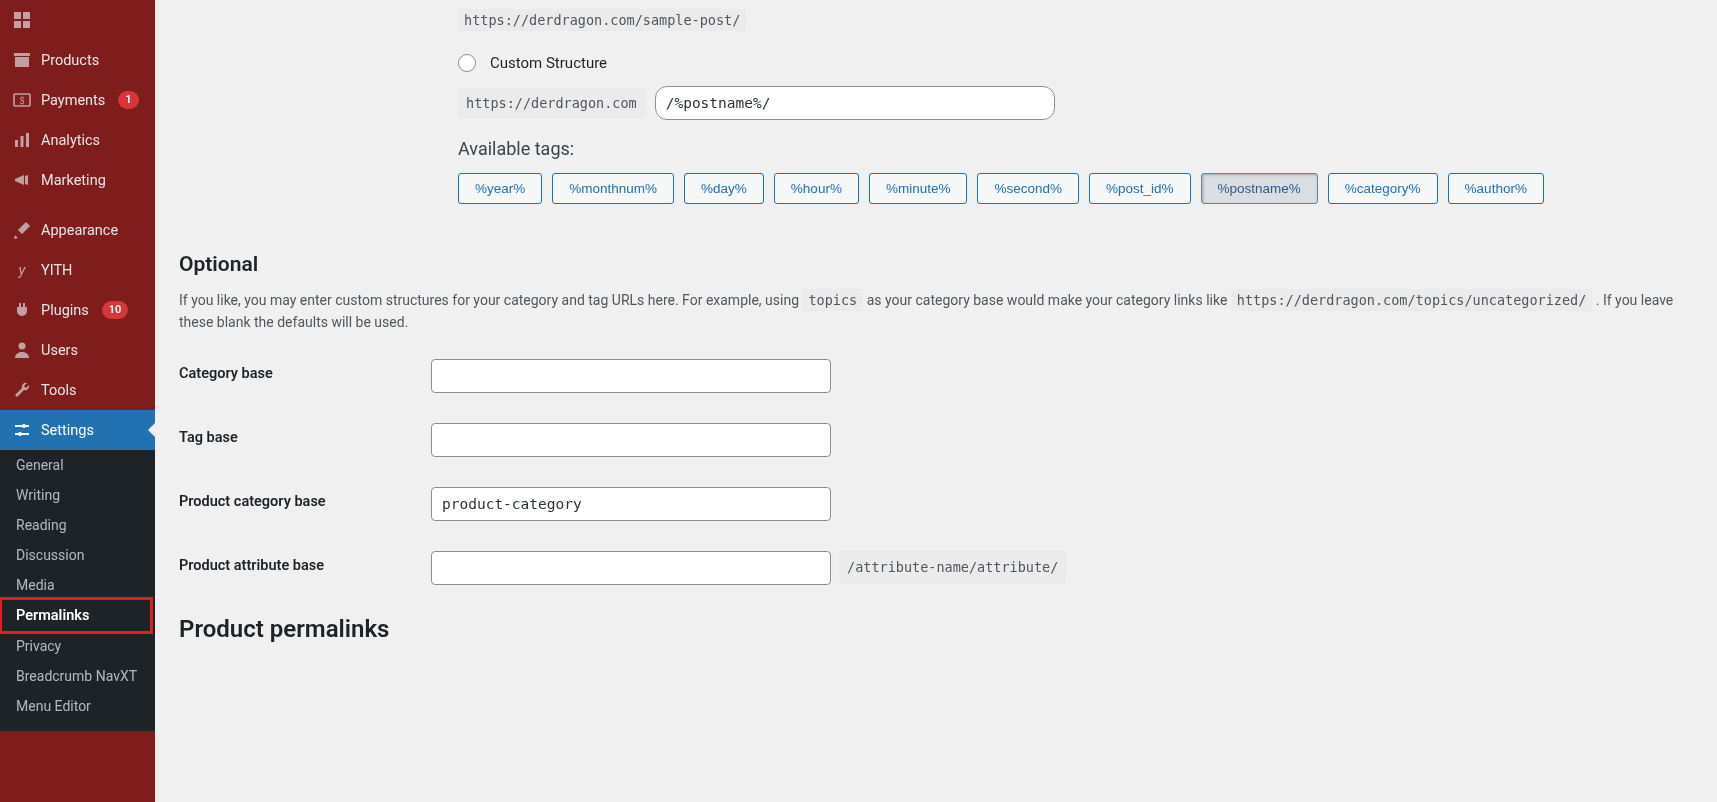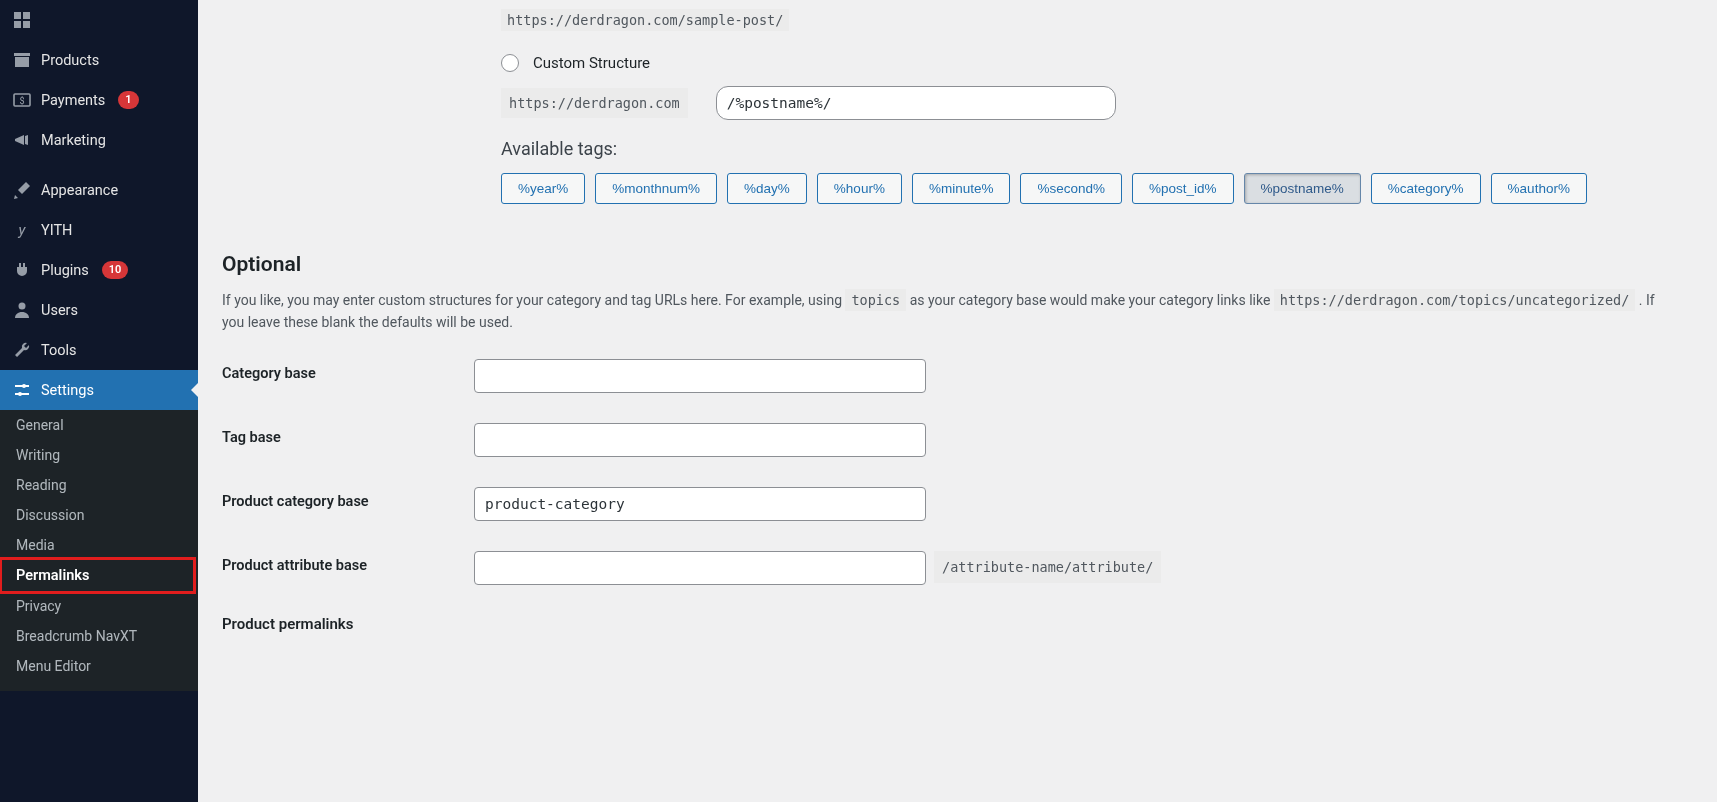--- a/index.html
+++ b/index.html
@@ -9,22 +9,22 @@
     color: #3c434a;
     background: #f0f0f1;
     display: flex;
     width: 1717px;
     height: 802px;
     overflow: hidden;
   }
 
   
   .sidebar {
-    width: 198px;
-    background: #0f172a;
+    width: 155px;
+    background: #7f1d1d;
     color: #f0f0f1;
     font-size: 14.5px;
     display: flex;
     flex-direction: column;
     padding-top: 0;
     flex-shrink: 0;
   }
   .side-item {
     display: flex;
     align-items: center;
@@ -108,21 +108,21 @@
 
   code, .code-tag {
     font-family: Consolas, Monaco, monospace;
     background: #ebebeb;
     padding: 3px 6px;
     font-size: 13.5px;
     color:#50575e;
   }
 
   input[type=text].reg {
-    width: 452px;
+    width: 400px;
     height: 34px;
     border: 1px solid #8c8f94;
     border-radius: 4px;
     padding: 0 10px;
     font-size: 14.5px;
     font-family: Consolas, Monaco, monospace;
     color:#2c3338;
     background:#fff;
   }
 
@@ -147,21 +147,21 @@
     margin-bottom: 14px;
   }
   .radio {
     width: 18px; height:18px;
     border: 1px solid #8c8f94;
     border-radius: 50%;
     background:#fff;
   }
   .radio-label { font-size: 15px; color:#1d2327; }
 
-  .url-row { display:flex; align-items:center; gap:28px; margin-left: 0; margin-bottom: 18px;}
+  .url-row { display:flex; align-items:center; gap:10px; margin-left: 0; margin-bottom: 18px;}
   .url-prefix-box {
     background:#ebebeb;
     font-family: Consolas, Monaco, monospace;
     font-size:13.5px;
     padding:7px 8px;
     color:#50575e;
   }
   .url-input {
     width: 400px;
     height: 34px;
@@ -195,21 +195,21 @@
     font-family: Consolas, Monaco, monospace;
     background:#ebebeb;
     padding:8px 8px;
     font-size:13.5px;
     color:#50575e;
     margin-left:8px;
   }
 
   .top-block { padding-left: 279px; padding-top: 12px; }
   .perm-heading {
-    font-size: 15px;
+    font-size: 24px;
     font-weight: 600;
     color:#1d2327;
     margin-top: 24px;
   }
 </style>
 </head>
 <body>
 
 <div class="sidebar">
 
@@ -237,20 +237,30 @@
     <span class="icon">
       <svg viewBox="0 0 20 20">
           <rect x="2" y="4" width="16" height="12" rx="1" fill="none" stroke="currentColor" stroke-width="1.6"></rect>
           <text x="10" y="14" text-anchor="middle" font-size="9" fill="currentColor">$</text>
         </svg>
     </span>
     <span>Payments</span>
     <span class="badge">1</span>
   </div>
 
+  <div class="side-item">
+    <span class="icon">
+      <svg viewBox="0 0 20 20">
+          <rect x="3" y="10" width="3" height="7"></rect>
+          <rect x="8.5" y="6" width="3" height="11"></rect>
+          <rect x="14" y="3" width="3" height="14"></rect>
+        </svg>
+    </span>
+    <span>Analytics</span>
+  </div>
 
   <div class="side-item">
     <span class="icon">
       <svg viewBox="0 0 20 20">
           <path d="M3 9v2l9 4V5L3 9zm10-3v8l3 1V5l-3 1z"></path>
         </svg>
     </span>
     <span>Marketing</span>
   </div>
 

